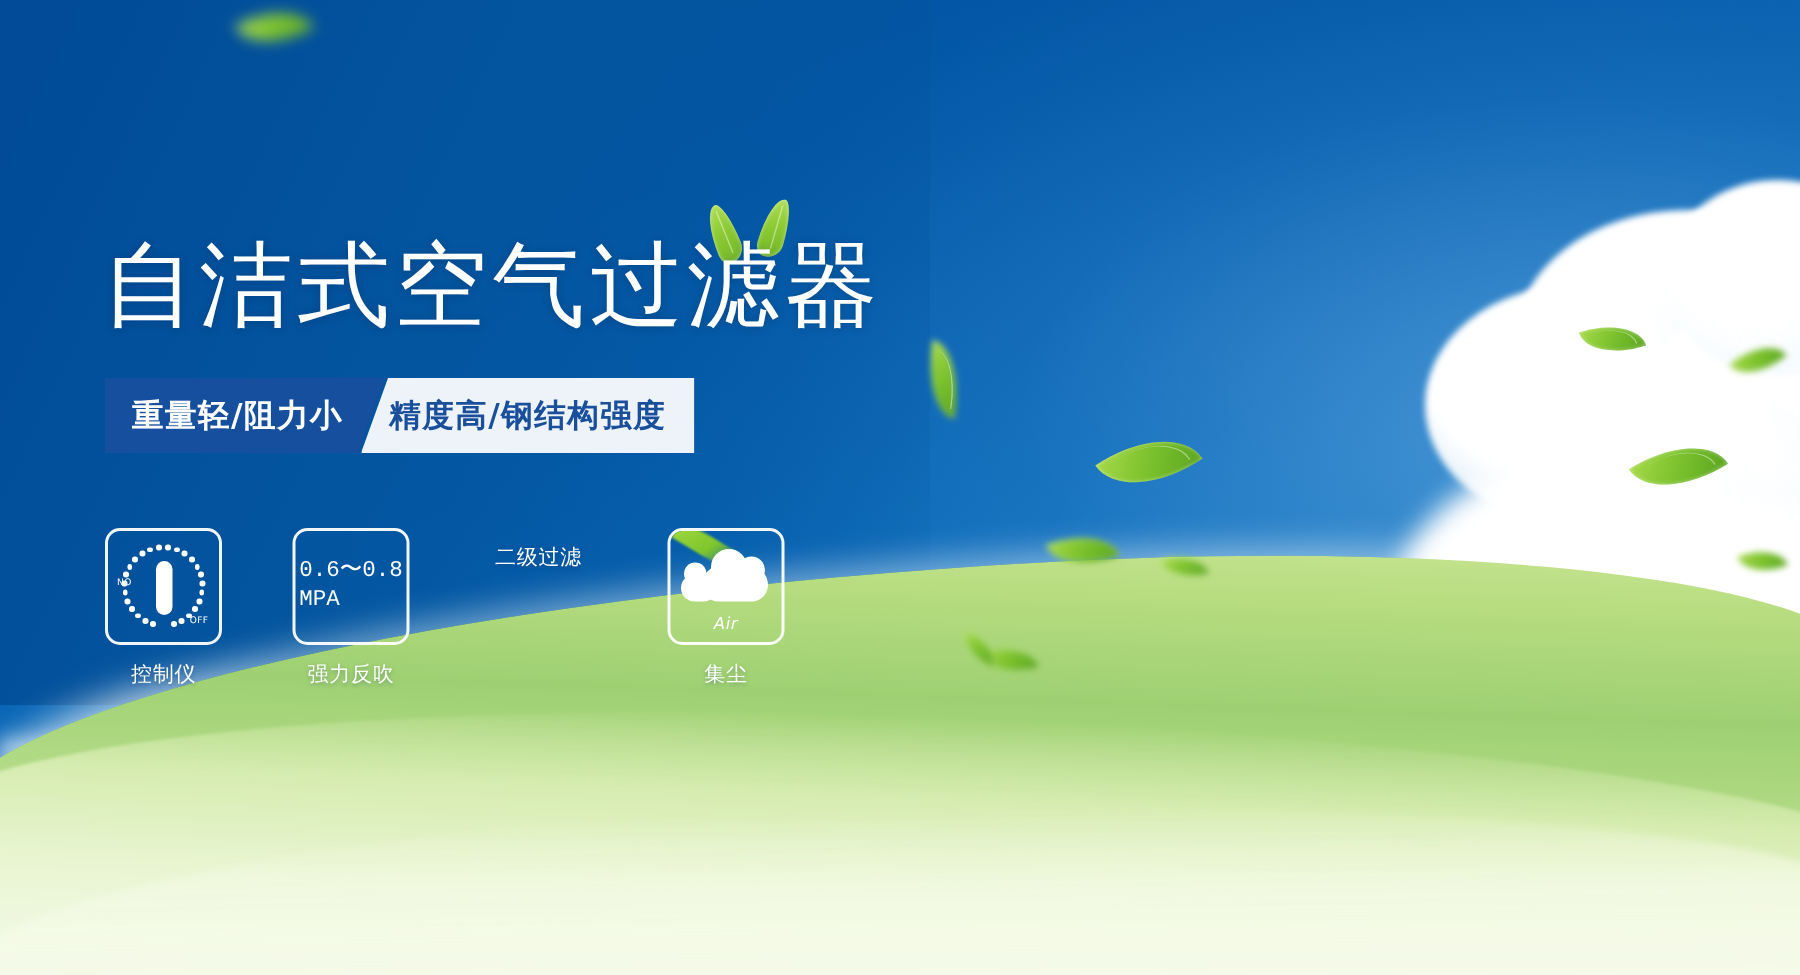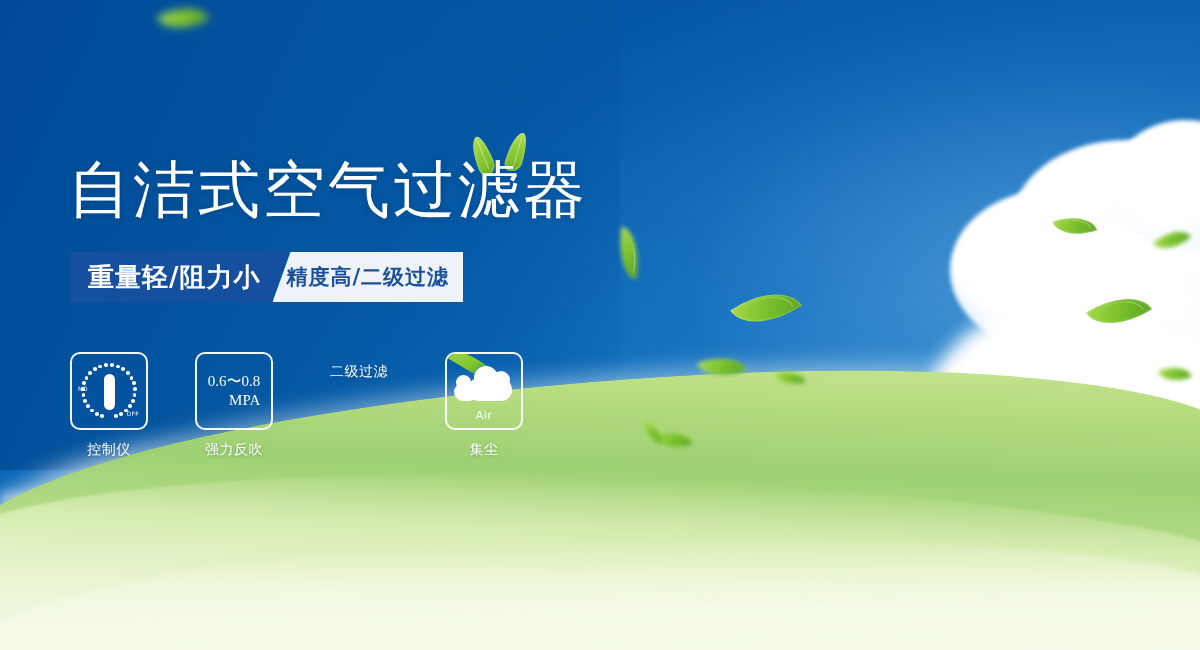--- a/index.html
+++ b/index.html
@@ -110,21 +110,21 @@
   
   .subbar {
     position:absolute; left:70px; top:236px; width:393px; height:50px;
     display:flex; align-items:stretch;
   }
   .sub-left {
     position:relative; z-index:2;
     background:#164f9e;
     padding:0 28px 0 18px;
     display:flex; align-items:center;
-    color:#fff; font-size:26px; letter-spacing:1px; font-weight:700;
+    color:#fff; font-size:21px; letter-spacing:1px; font-weight:700;
     clip-path:polygon(0 0, 100% 0, calc(100% - 18px) 100%, 0 100%);
     font-family:"DejaVu Sans","Liberation Sans",sans-serif;
   }
   .sub-right {
     flex:1; position:relative; margin-left:-16px;
     background:rgba(255,255,255,.93);
     display:flex; align-items:center; justify-content:center;
     color:#1a4f9c; font-size:21px; letter-spacing:1px; font-weight:700;
     clip-path:polygon(18px 0, 100% 0, 100% 100%, 0 100%);
     font-family:"DejaVu Sans","Liberation Sans",sans-serif;
@@ -140,22 +140,22 @@
     width:78px; height:78px; border:2px solid rgba(255,255,255,.95);
     border-radius:10px; position:relative;
     display:flex; flex-direction:column; align-items:center; justify-content:center;
     overflow:hidden;
   }
   .feat-label {
     margin-top:11px; color:#ffffff; font-size:14px; letter-spacing:.5px;
     white-space:nowrap; text-shadow:0 1px 3px rgba(0,40,90,.3);
     font-family:"DejaVu Sans","Liberation Sans",sans-serif;
   }
-  .feat-text { color:#fff; font-size:15px; line-height:1.25; text-align:right;
-               font-family:Liberation Serif, serif; }
+  .feat-text { color:#fff; font-size:15px; line-height:1.25; text-align:left;
+               font-family:Liberation Mono, monospace; }
 
   
   .dial { position:relative; width:62px; height:62px; }
   .dial .dot { position:absolute; width:3.6px; height:3.6px; background:#fff; border-radius:50%; }
   .dial .needle {
     position:absolute; left:50%; top:14px; width:11px; height:36px; margin-left:-5.5px;
     background:#fff; border-radius:6px;
   }
   .dial .t {
     position:absolute; color:#fff; font-size:6px; letter-spacing:.3px;
@@ -202,20 +202,21 @@
   }
   .airic .streak {
     position:absolute; left:-4px; top:-6px; width:46px; height:14px;
     background:linear-gradient(115deg,#9ed93f 0%,#7ec62c 55%,rgba(126,198,44,0) 100%);
     transform:rotate(31deg); border-radius:50% 0 50% 0; filter:blur(.6px);
   }
   .airic .airtxt {
     position:absolute; left:0; right:0; bottom:-3px; text-align:center;
     color:#fff; font-size:11px; letter-spacing:.4px;
     font-family:"DejaVu Sans",sans-serif;
+    font-style:italic;
   }
 </style>
 </head>
 <body>
 
 <div id="banner">
 
   <div class="sky"></div>
   <div class="sky-deep"></div>
 
@@ -297,21 +298,21 @@
         </div>
       <div class="sl b">
           <div class="vein"></div>
         </div>
     </div>
 
     <div class="title">自洁式空气过滤器</div>
 
     <div class="subbar">
       <div class="sub-left">重量轻/阻力小</div>
-      <div class="sub-right">精度高/二级过滤</div>
+      <div class="sub-right">精度高/钢结构强度</div>
     </div>
 
     <div class="features">
 
       <div class="feat">
         <div class="feat-box">
           <div class="dial">
             <div class="needle"></div>
             <div class="t no">NO</div>
             <div class="t off">OFF</div>

